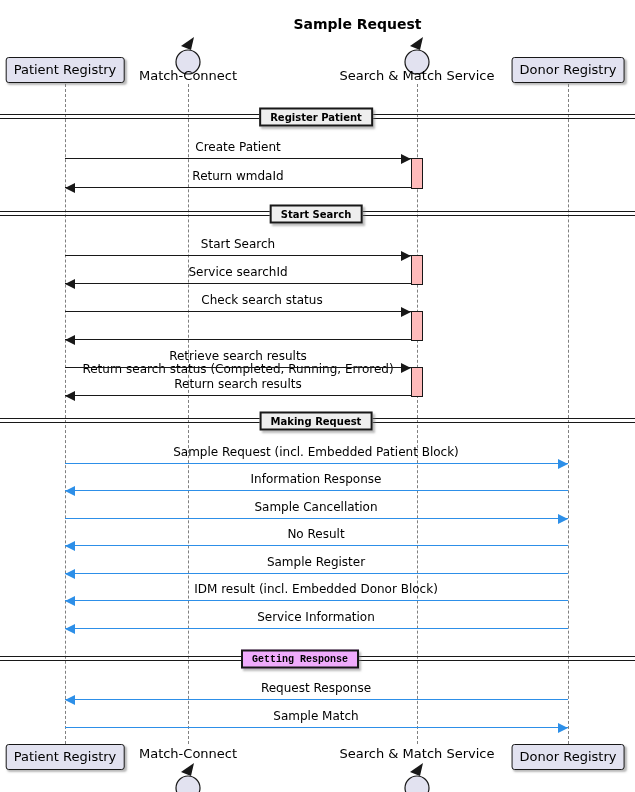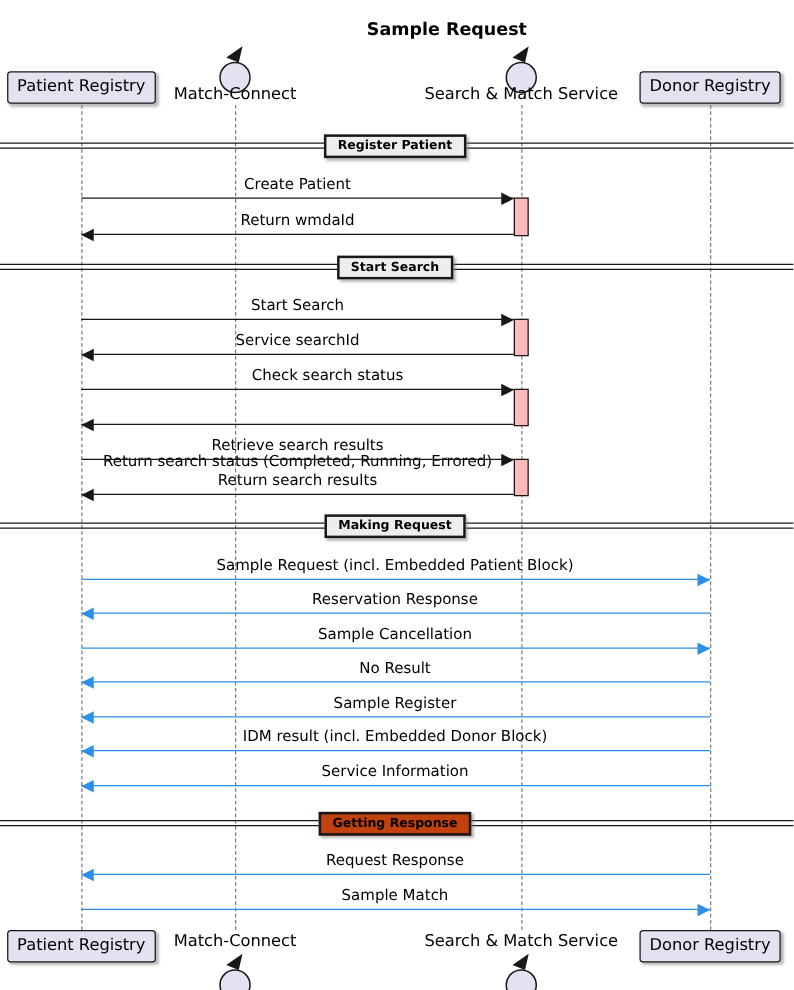--- a/index.html
+++ b/index.html
@@ -82,21 +82,21 @@
         </svg></div>
       <div class="participant-box" style="left: 568px; top: 57px; background: rgb(226, 226, 240); border-color: rgb(24, 24, 24);">Donor Registry</div>
       <div class="participant-box" style="left: 568px; top: 744px; background: rgb(226, 226, 240); border-color: rgb(24, 24, 24);">Donor Registry</div>
       <div class="divider-line" style="top: 114px;"></div>
       <div class="divider-box" style="left: 316px; top: 117px; background: rgb(238, 238, 238); border-color: rgb(24, 24, 24);">Register Patient</div>
       <div class="divider-line" style="top: 211px;"></div>
       <div class="divider-box" style="left: 316px; top: 214px; background: rgb(238, 238, 238); border-color: rgb(24, 24, 24);">Start Search</div>
       <div class="divider-line" style="top: 418px;"></div>
       <div class="divider-box" style="left: 316px; top: 421px; background: rgb(238, 238, 238); border-color: rgb(24, 24, 24);">Making Request</div>
       <div class="divider-line" style="top: 656px;"></div>
-      <div class="divider-box" style="left: 316px; top: 659px; background: #c2410c; border-color: rgb(24, 24, 24);">Getting Response</div>
+      <div class="divider-box" style="left: 300px; top: 659px; background: #f0abfc; border-color: rgb(24, 24, 24); font-family: Liberation Mono, monospace;">Getting Response</div>
       <div class="msg-line" style="left: 65px; top: 158px; width: 346px; border-top: 1px solid rgb(24, 24, 24);"></div>
       <div class="arrowhead" style="top: 153.5px; border-style: solid; left: 401px; border-width: 5px 0px 5px 10px; border-color: transparent transparent transparent rgb(24, 24, 24);"></div>
       <div class="msg-label" style="left: 238px; top: 140px;">Create Patient</div>
       <div class="msg-line" style="left: 65px; top: 187px; width: 346px; border-top: 1px solid rgb(24, 24, 24);"></div>
       <div class="arrowhead" style="top: 182.5px; border-style: solid; left: 65px; border-width: 5px 10px 5px 0px; border-color: transparent rgb(24, 24, 24) transparent transparent;"></div>
       <div class="msg-label" style="left: 238px; top: 169px;">Return wmdaId</div>
       <div class="msg-line" style="left: 65px; top: 255px; width: 346px; border-top: 1px solid rgb(24, 24, 24);"></div>
       <div class="arrowhead" style="top: 250.5px; border-style: solid; left: 401px; border-width: 5px 0px 5px 10px; border-color: transparent transparent transparent rgb(24, 24, 24);"></div>
       <div class="msg-label" style="left: 238px; top: 237px;">Start Search</div>
       <div class="msg-line" style="left: 65px; top: 283px; width: 346px; border-top: 1px solid rgb(24, 24, 24);"></div>
@@ -112,21 +112,21 @@
       <div class="arrowhead" style="top: 362.5px; border-style: solid; left: 401px; border-width: 5px 0px 5px 10px; border-color: transparent transparent transparent rgb(24, 24, 24);"></div>
       <div class="msg-label" style="left: 238px; top: 349px;">Retrieve search results</div>
       <div class="msg-line" style="left: 65px; top: 395px; width: 346px; border-top: 1px solid rgb(24, 24, 24);"></div>
       <div class="arrowhead" style="top: 390.5px; border-style: solid; left: 65px; border-width: 5px 10px 5px 0px; border-color: transparent rgb(24, 24, 24) transparent transparent;"></div>
       <div class="msg-label" style="left: 238px; top: 377px;">Return search results</div>
       <div class="msg-line" style="left: 65px; top: 463px; width: 503px; border-top: 1px solid rgb(45, 143, 232);"></div>
       <div class="arrowhead" style="top: 458.5px; border-style: solid; left: 558px; border-width: 5px 0px 5px 10px; border-color: transparent transparent transparent rgb(45, 143, 232);"></div>
       <div class="msg-label" style="left: 316px; top: 445px;">Sample Request (incl. Embedded Patient Block)</div>
       <div class="msg-line" style="left: 65px; top: 490px; width: 503px; border-top: 1px solid rgb(45, 143, 232);"></div>
       <div class="arrowhead" style="top: 485.5px; border-style: solid; left: 65px; border-width: 5px 10px 5px 0px; border-color: transparent rgb(45, 143, 232) transparent transparent;"></div>
-      <div class="msg-label" style="left: 316px; top: 472px;">Reservation Response</div>
+      <div class="msg-label" style="left: 316px; top: 472px;">Information Response</div>
       <div class="msg-line" style="left: 65px; top: 518px; width: 503px; border-top: 1px solid rgb(45, 143, 232);"></div>
       <div class="arrowhead" style="top: 513.5px; border-style: solid; left: 558px; border-width: 5px 0px 5px 10px; border-color: transparent transparent transparent rgb(45, 143, 232);"></div>
       <div class="msg-label" style="left: 316px; top: 500px;">Sample Cancellation</div>
       <div class="msg-line" style="left: 65px; top: 545px; width: 503px; border-top: 1px solid rgb(45, 143, 232);"></div>
       <div class="arrowhead" style="top: 540.5px; border-style: solid; left: 65px; border-width: 5px 10px 5px 0px; border-color: transparent rgb(45, 143, 232) transparent transparent;"></div>
       <div class="msg-label" style="left: 316px; top: 527px;">No Result</div>
       <div class="msg-line" style="left: 65px; top: 573px; width: 503px; border-top: 1px solid rgb(45, 143, 232);"></div>
       <div class="arrowhead" style="top: 568.5px; border-style: solid; left: 65px; border-width: 5px 10px 5px 0px; border-color: transparent rgb(45, 143, 232) transparent transparent;"></div>
       <div class="msg-label" style="left: 316px; top: 555px;">Sample Register</div>
       <div class="msg-line" style="left: 65px; top: 600px; width: 503px; border-top: 1px solid rgb(45, 143, 232);"></div>

